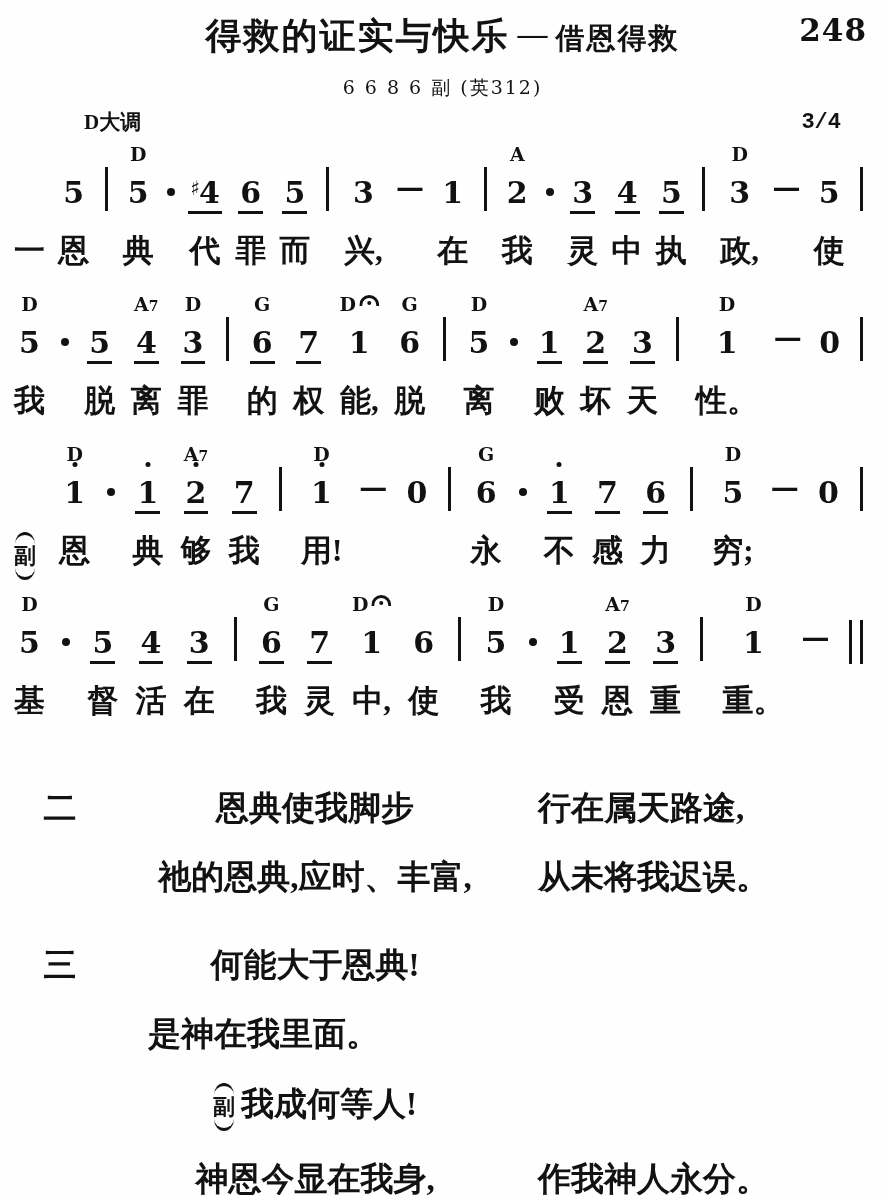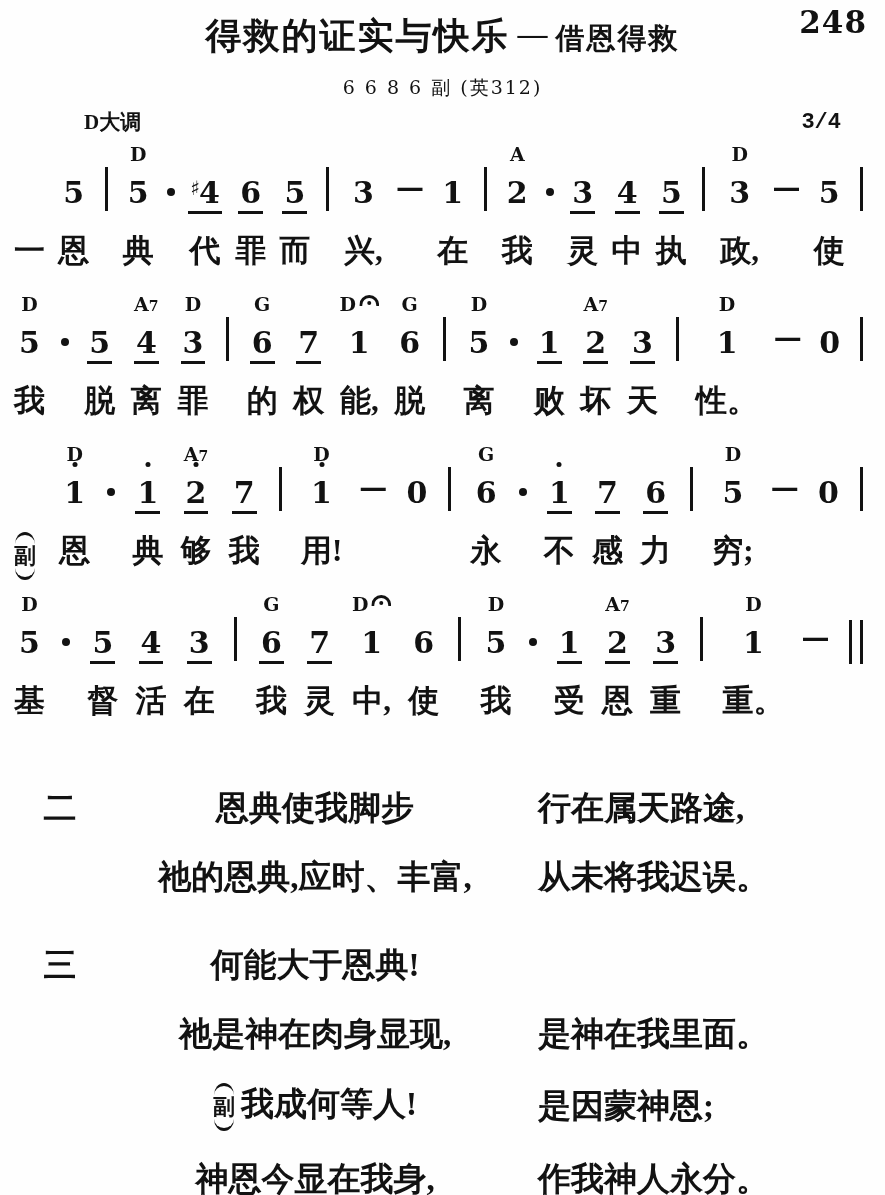--- a/index.html
+++ b/index.html
@@ -2,21 +2,21 @@
 <html><head>
 <meta charset="utf-8">
 <style>
   html,body{margin:0;padding:0;background:#e8e8e8;}
   .page{
     width:885px;height:1195px;background:#fefefe;color:#121212;
     font-family:"Liberation Serif","DejaVu Serif",serif;
     position:relative;overflow:hidden;margin:0 auto;
   }
   
-  .page-number{position:absolute;top:4px;right:18px;font-size:31px;font-weight:bold;
+  .page-number{position:absolute;top:12px;right:18px;font-size:31px;font-weight:bold;
     font-family:"DejaVu Serif",serif;letter-spacing:1px;}
   .title-row{margin:0;padding-top:12px;text-align:center;font-weight:900;white-space:nowrap;}
   .title-main{font-size:36px;letter-spacing:2px;}
   .title-dash{font-size:30px;margin:0 8px;vertical-align:4px;}
   .title-sub{font-size:29px;letter-spacing:2px;}
   .meter{ text-align:center;font-size:19px;font-weight:normal;margin-top:14px;letter-spacing:2px;
     font-family:"DejaVu Serif",serif;}
   .keyrow{display:flex;justify-content:space-between;align-items:center;
     padding:0 44px 0 84px;font-size:21px;font-weight:bold;margin-top:7px;}
   .time-signature{font-family:Liberation Mono, monospace;font-size:22px;}
@@ -695,31 +695,29 @@
           <div class="verse-right">从未将我迟误。</div>
         </div>
       </div>
       <div class="verse">
         <div class="verse-row">
           <div class="verse-num">三</div>
           <div class="verse-left">何能大于恩典!</div>
         </div>
         <div class="verse-row">
           <div class="verse-num"></div>
-          <div class="verse-left">祂是神在肉身显现,</div>
           <div class="verse-right">是神在我里面。</div>
         </div>
         <div class="verse-row">
           <div class="verse-num"></div>
           <div class="verse-left"><span class="chorus-badge">
               <span class="arc top"></span>
               <span class="ch">副</span>
               <span class="arc bottom"></span>
             </span>我成何等人!</div>
-          <div class="verse-right">是因蒙神恩;</div>
         </div>
         <div class="verse-row">
           <div class="verse-num"></div>
           <div class="verse-left">神恩今显在我身,</div>
           <div class="verse-right">作我神人永分。</div>
         </div>
       </div>
     </div>
 
 </div>

